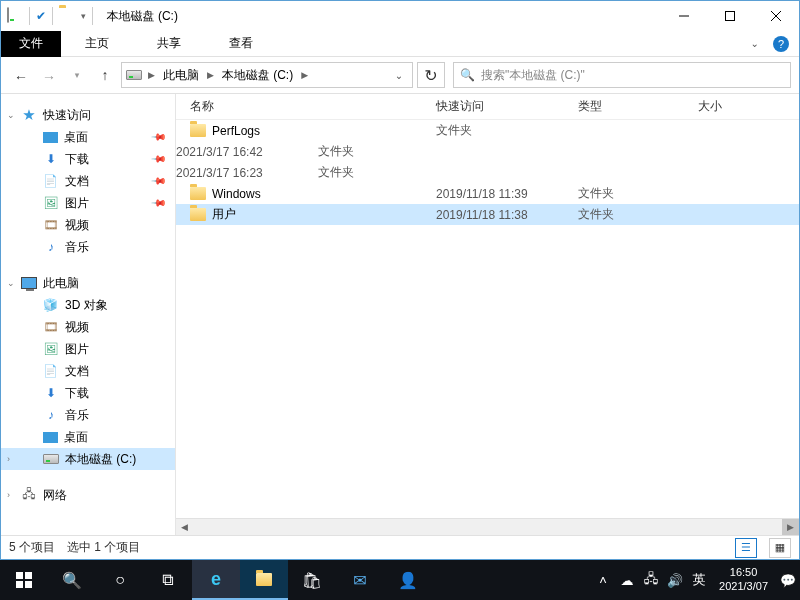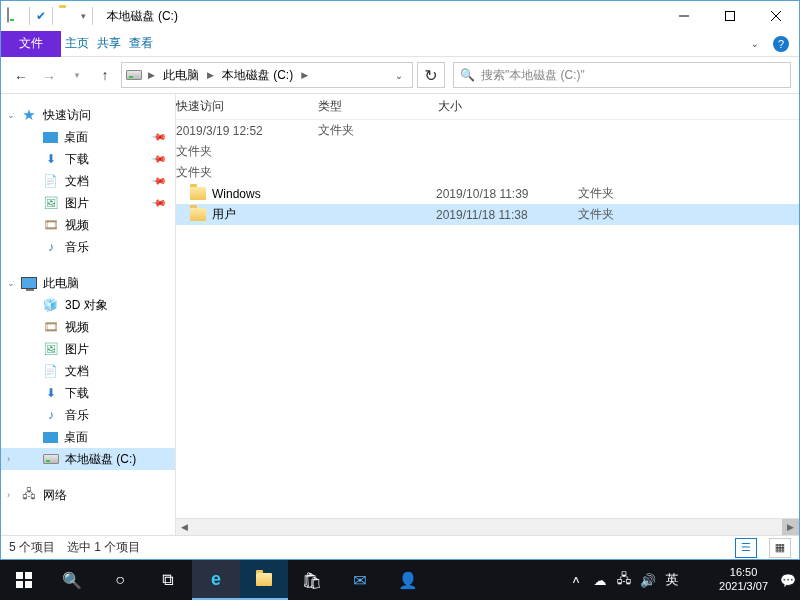--- a/index.html
+++ b/index.html
@@ -6,22 +6,22 @@
 body { width: 800px; height: 600px; overflow: hidden; background: #0078d7; }
 .window { width: 800px; height: 560px; background: #fff; display: flex; flex-direction: column; border: 1px solid #5a9fd4; }
 .titlebar { height: 30px; background: #fff; display: flex; align-items: center; font-size: 12px; }
 .titlebar .qat { display: flex; align-items: center; gap: 4px; padding: 0 6px; }
 .titlebar .qat-sep { width: 1px; height: 18px; background: #ccc; margin: 0 2px; }
 .titlebar .qat svg, .titlebar .qat .ficon { width: 16px; height: 16px; }
 .titlebar .title { margin-left: 6px; flex: 1; }
 .winbtns { display: flex; }
 .winbtns div { width: 46px; height: 30px; display: flex; align-items: center; justify-content: center; font-size: 14px; }
 .ribbon { height: 26px; background: #fff; display: flex; align-items: center; font-size: 12px; border-bottom: 1px solid #e1e1e1; }
-.ribbon .file-tab { background: #6d28d9; color: #fff; padding: 5px 18px; height: 26px; display: flex; align-items: center; }
-.ribbon .tab { padding: 0 4px; color: #0369a1; }
+.ribbon .file-tab { background: #000000; color: #fff; padding: 5px 18px; height: 26px; display: flex; align-items: center; }
+.ribbon .tab { padding: 0 24px; color: #000000; }
 .ribbon .spacer { flex: 1; }
 .ribbon .chev { padding: 0 8px; color: #555; font-size: 10px; }
 .ribbon .help { width: 16px; height: 16px; border-radius: 50%; background: #1979ca; color: #fff; display: flex; align-items: center; justify-content: center; font-size: 11px; margin-right: 10px; margin-left: 6px; }
 .navrow { height: 36px; display: flex; align-items: center; padding: 4px 8px; gap: 4px; }
 .navbtn { width: 24px; height: 24px; display: flex; align-items: center; justify-content: center; color: #999; font-size: 14px; }
 .navbtn.enabled { color: #333; }
 .addrbar { flex: 1; height: 26px; border: 1px solid #ccc; display: flex; align-items: center; font-size: 12px; padding: 0 4px; gap: 4px; }
 .addrbar .crumb { padding: 2px 2px; }
 .addrbar .sep { color: #666; padding: 0 2px; font-size: 9px; }
 .addrbar .flex { flex: 1; }
@@ -55,21 +55,21 @@
 .status { height: 24px; border-top: 1px solid #e1e1e1; display: flex; align-items: center; font-size: 12px; padding: 0 8px; gap: 12px; color: #333; }
 .status .flex { flex: 1; }
 .viewbtn { width: 22px; height: 20px; border: 1px solid #ccc; display: flex; align-items: center; justify-content: center; font-size: 11px; }
 .viewbtn.active { border-color: #1979ca; color: #1979ca; }
 .taskbar { height: 40px; background: #101318; display: flex; align-items: center; }
 .tbtn { width: 48px; height: 40px; display: flex; align-items: center; justify-content: center; color: #fff; }
 .tbtn.active { background: #283141; border-bottom: 2px solid #76b9ed; }
 .tbtn.explorer { background: #0c344f; border-bottom: 2px solid #76b9ed; }
 .tray { margin-left: auto; display: flex; align-items: center; color: #fff; font-size: 11px; }
 .tray .ticon { width: 24px; text-align: center; font-size: 13px; }
-.tray .clock { text-align: center; line-height: 1.25; padding: 0 8px; margin-left: 27px; }
+.tray .clock { text-align: center; line-height: 1.25; padding: 0 8px; }
 .folder-ico { width: 16px; height: 13px; background: linear-gradient(#ffe9a6,#f3c557); border-radius: 1px; position: relative; }
 .folder-ico:before { content: ""; position: absolute; top: -3px; left: 0; width: 7px; height: 3px; background: #f3c557; border-radius: 1px 1px 0 0; }
 .drive-ico { width: 16px; height: 10px; background: linear-gradient(#e8e8e8,#bcbcbc); border: 1px solid #888; border-radius: 1px; position: relative; }
 .drive-ico:after { content:""; position:absolute; bottom:1px; left:2px; width:4px; height:2px; background:#2ecc40; }
 .pc-ico { width: 16px; height: 12px; border: 1px solid #444; background: #50a8e8; position: relative; }
 .pc-ico:after { content:""; position:absolute; bottom:-3px; left:4px; width:8px; height:2px; background:#777; }
 .star-ico { color: #3a9bdc; font-size: 15px; }
 </style>
 </head>
 <body>
@@ -222,41 +222,47 @@
       <div class="navgap"></div>
       <div class="navitem">
           <span class="exp">›</span>
           <span class="navicon" style="color:#555;">🖧</span>
           <span>网络</span>
         </div>
     </div>
 
     <div class="content">
       <div class="colhead">
+        <div class="c-name">名称</div>
         <div class="c-date">快速访问</div>
         <div class="c-type">类型</div>
         <div class="c-size">大小</div>
       </div>
       <div class="rows" id="rows">
           <div class="row">
-            <div class="c-date">2019/3/19 12:52</div>
+            <div class="c-name">
+              <span class="folder-ico"></span>
+              <span>PerfLogs</span>
+            </div>
             <div class="c-type">文件夹</div>
           </div>
           <div class="row">
+            <div class="c-date">2021/3/17 16:42</div>
             <div class="c-type">文件夹</div>
           </div>
           <div class="row">
+            <div class="c-date">2021/3/17 16:23</div>
             <div class="c-type">文件夹</div>
           </div>
           <div class="row">
             <div class="c-name">
               <span class="folder-ico"></span>
               <span>Windows</span>
             </div>
-            <div class="c-date">2019/10/18 11:39</div>
+            <div class="c-date">2019/11/18 11:39</div>
             <div class="c-type">文件夹</div>
           </div>
           <div class="row sel">
             <div class="c-name">
               <span class="folder-ico"></span>
               <span>用户</span>
             </div>
             <div class="c-date">2019/11/18 11:38</div>
             <div class="c-type">文件夹</div>
           </div>

